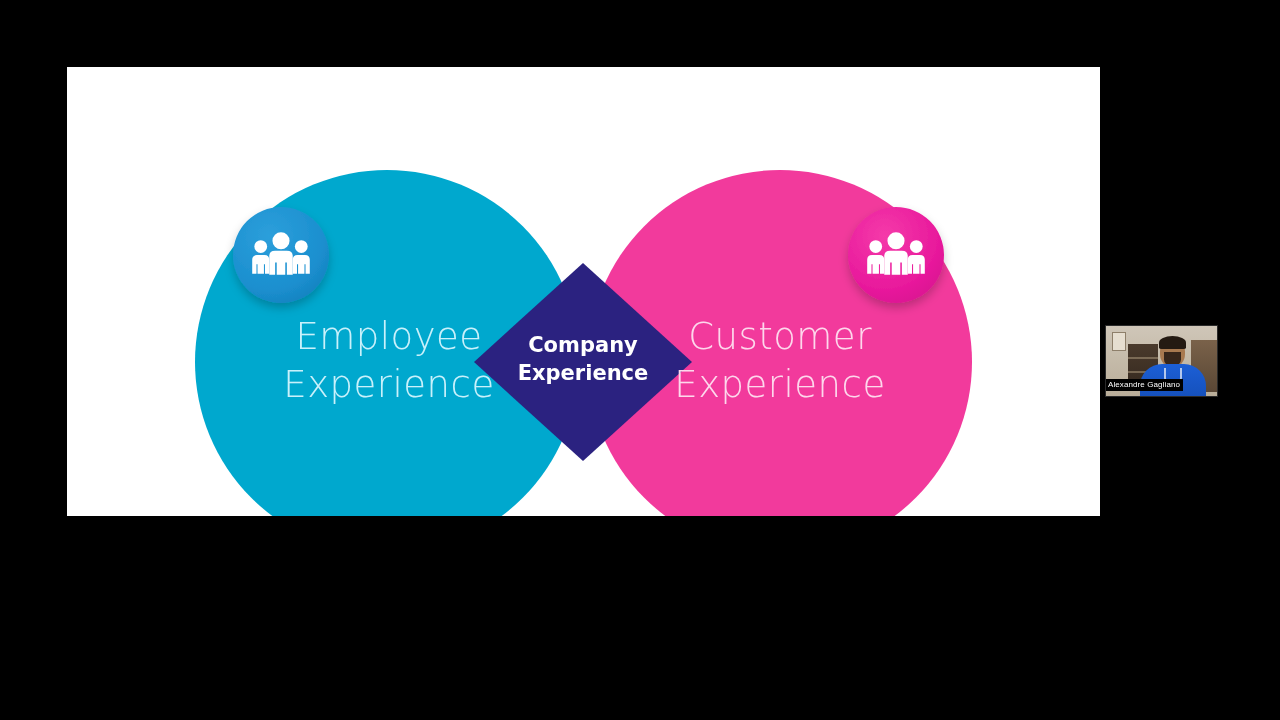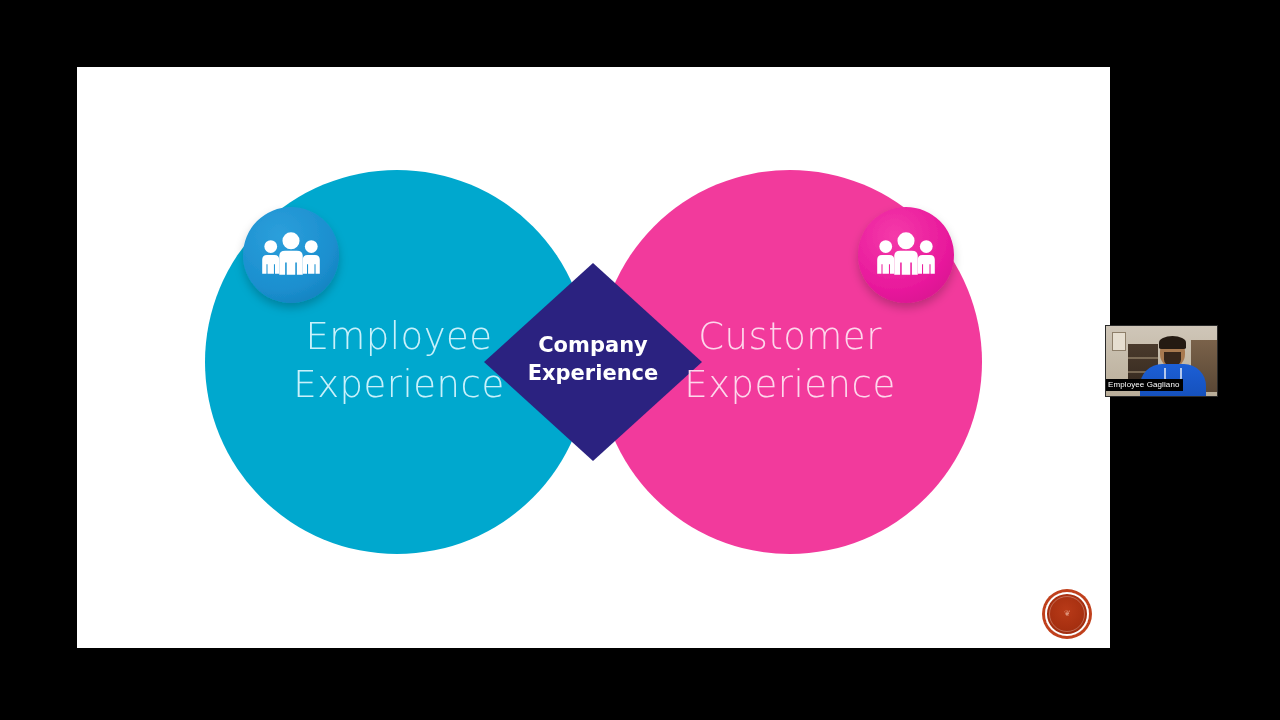--- a/index.html
+++ b/index.html
@@ -22,24 +22,23 @@
     height: 720px;
     background: #000000;
   }
 
   
   .slide {
     position: absolute;
     left: 67px;
     top: 67px;
     width: 1033px;
-    height: 581px;
+    height: 449px;
     background: #ffffff;
     overflow: hidden;
-    margin-left: 10px;
   }
 
   
   .diagram {
     position: absolute;
     left: 0;
     top: 0;
     width: 1033px;
     height: 581px;
   }
@@ -301,16 +300,16 @@
         <div class="wc-shelf-line" style="top:13px;"></div>
         <div class="wc-shelf-line" style="top:27px;"></div>
       </div>
       <div class="wc-right-furn"></div>
       <div class="wc-head"></div>
       <div class="wc-hair"></div>
       <div class="wc-beard"></div>
       <div class="wc-torso"></div>
       <div class="wc-hood-string"></div>
     </div>
-    <div class="webcam-name">Employee Gagliano</div>
+    <div class="webcam-name">Alexandre Gagliano</div>
   </div>
 
 </div>
 
 </body></html>

